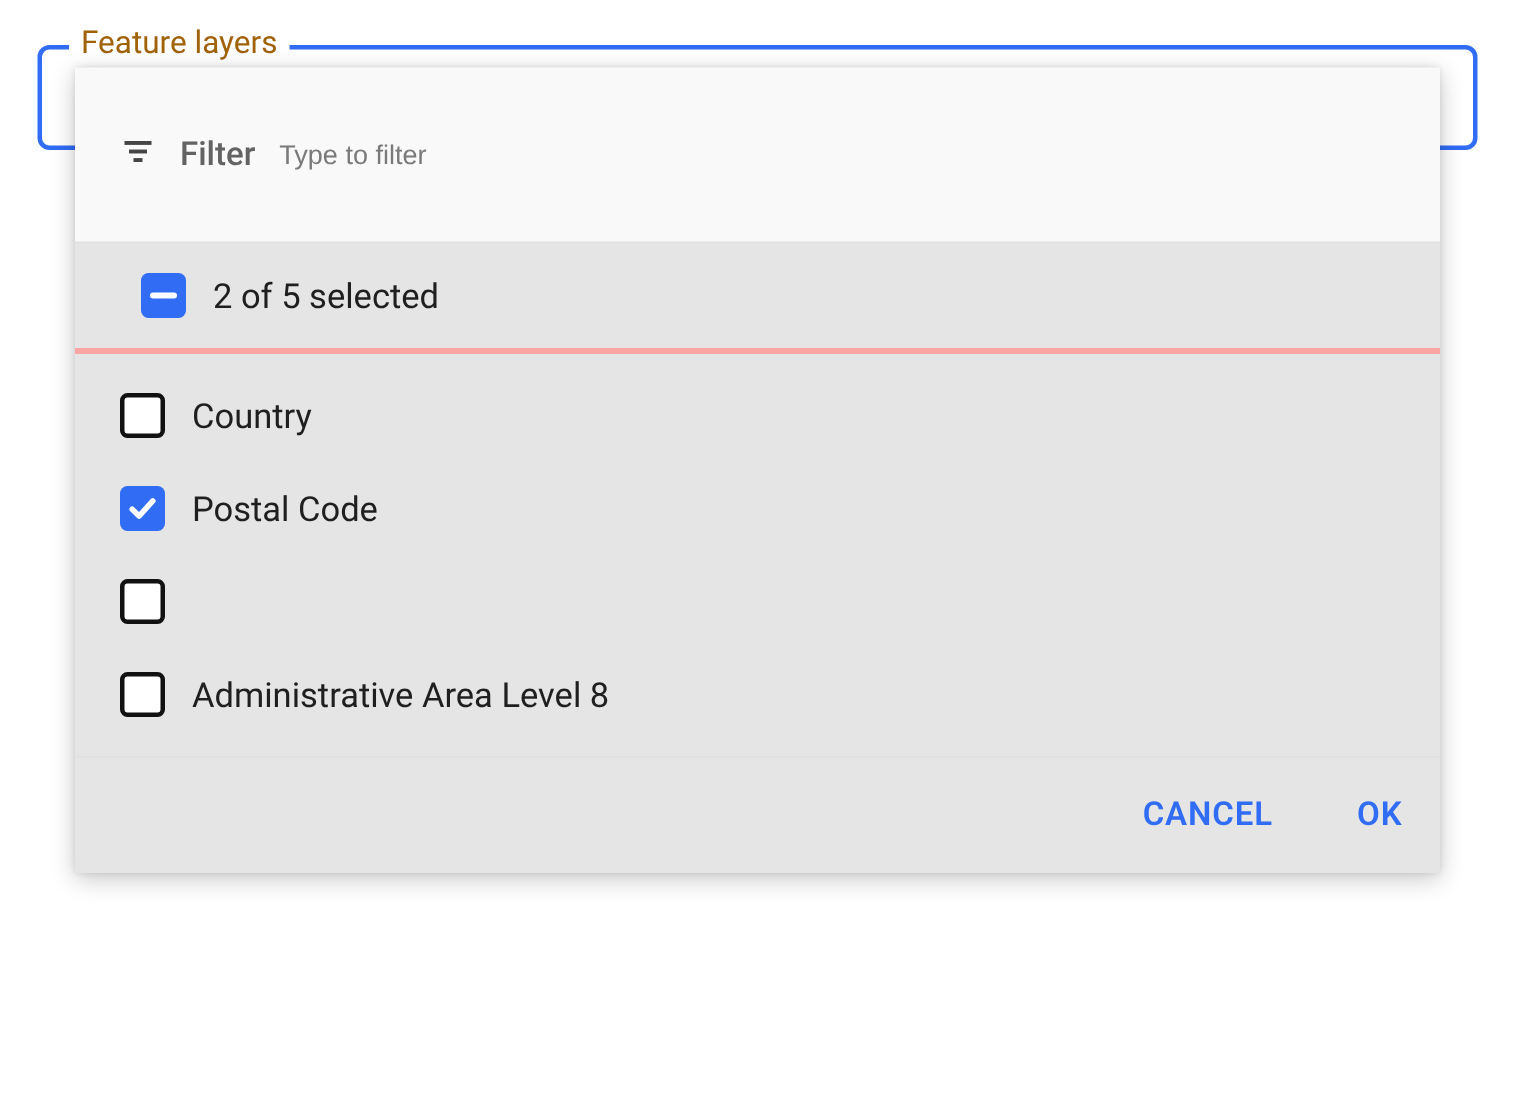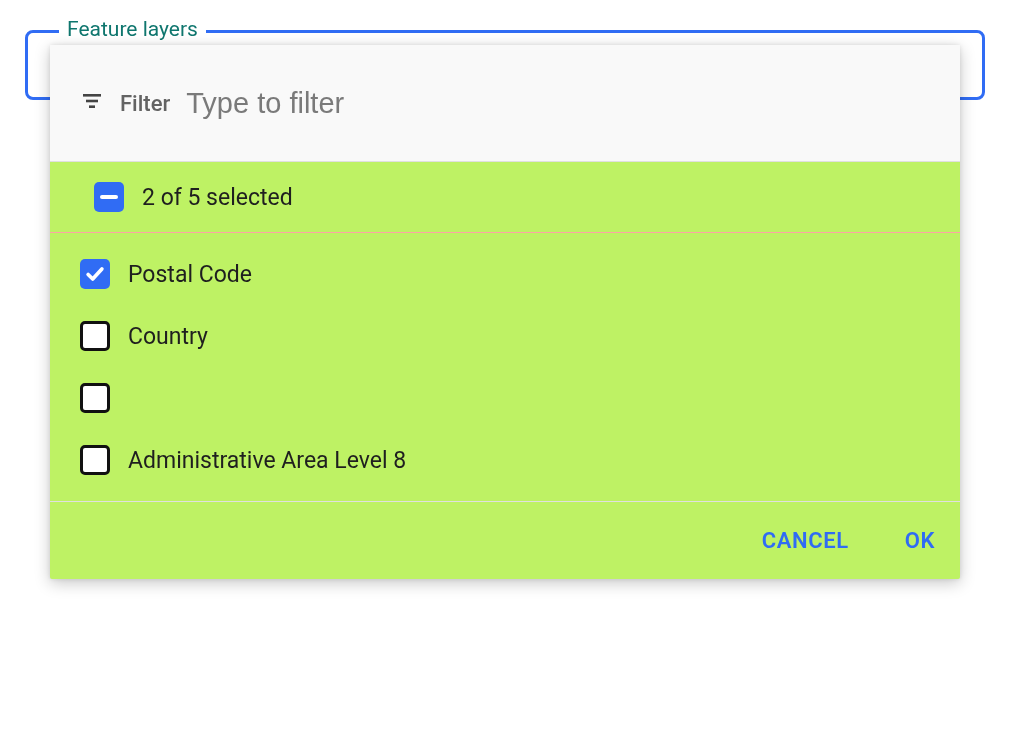--- a/index.html
+++ b/index.html
@@ -22,30 +22,29 @@
       height: 70px;
       border: 3px solid #306cf4;
       border-radius: 8px;
     }
     .field-legend {
       position: absolute;
       top: -16px;
       left: 18px;
       background: #ffffff;
       padding: 0 8px;
-      color: #0f766e;
+      color: #a16207;
       font-size: 21px;
-      margin-left: 13px;
     }
     .dropdown-panel {
       position: absolute;
       left: 50px;
       top: 45px;
       width: 910px;
-      background: #bef264;
+      background: #e5e5e5;
       box-shadow: 0 4px 16px rgba(0,0,0,0.22), 0 0 4px rgba(0,0,0,0.10);
       border-radius: 2px;
       display: flex;
       flex-direction: column;
     }
     .filter-bar {
       height: 117px;
       background: #f9f9f9;
       display: flex;
       align-items: center;
@@ -58,34 +57,34 @@
       height: 24px;
     }
     .filter-label {
       font-size: 22px;
       color: #636363;
       font-weight: 500;
     }
     .filter-input {
       border: none;
       background: transparent;
-      font-size: 29px;
+      font-size: 18px;
       color: #333;
       outline: none;
       flex: 1;
     }
     .filter-input::placeholder {
       color: #7a7a7a;
     }
     .summary-row {
       display: flex;
       align-items: center;
       padding: 20px 44px;
       gap: 18px;
-      border-bottom: 1px solid #fca5a5;
+      border-bottom: 4px solid #fca5a5;
     }
     .summary-text {
       font-size: 23px;
       color: #1f1f1f;
     }
     .indeterminate-box {
       width: 30px;
       height: 30px;
       border-radius: 5px;
       background: #306cf4;
@@ -176,33 +175,33 @@
 
   <div class="summary-row">
     <span class="indeterminate-box">
       <span class="indeterminate-dash"></span>
     </span>
     <span class="summary-text">2 of 5 selected</span>
   </div>
 
   <div class="options-list">
       <div class="option-row">
+        <span class="checkbox unchecked"></span>
+        <span class="option-label">Country</span>
+      </div>
+      <div class="option-row">
         <span class="checkbox checked">
           <svg viewBox="0 0 24 24" fill="none" stroke="#ffffff" stroke-width="4" stroke-linecap="round" stroke-linejoin="round">
             <polyline points="4.5 12.5 9.5 17.5 19.5 6.5"></polyline>
           </svg>
         </span>
         <span class="option-label">Postal Code</span>
       </div>
       <div class="option-row">
         <span class="checkbox unchecked"></span>
-        <span class="option-label">Country</span>
-      </div>
-      <div class="option-row">
-        <span class="checkbox unchecked"></span>
       </div>
       <div class="option-row">
         <span class="checkbox unchecked"></span>
         <span class="option-label">Administrative Area Level 8</span>
       </div>
     </div>
 
   <div class="actions-row">
     <button class="action-btn">CANCEL</button>
     <button class="action-btn">OK</button>

